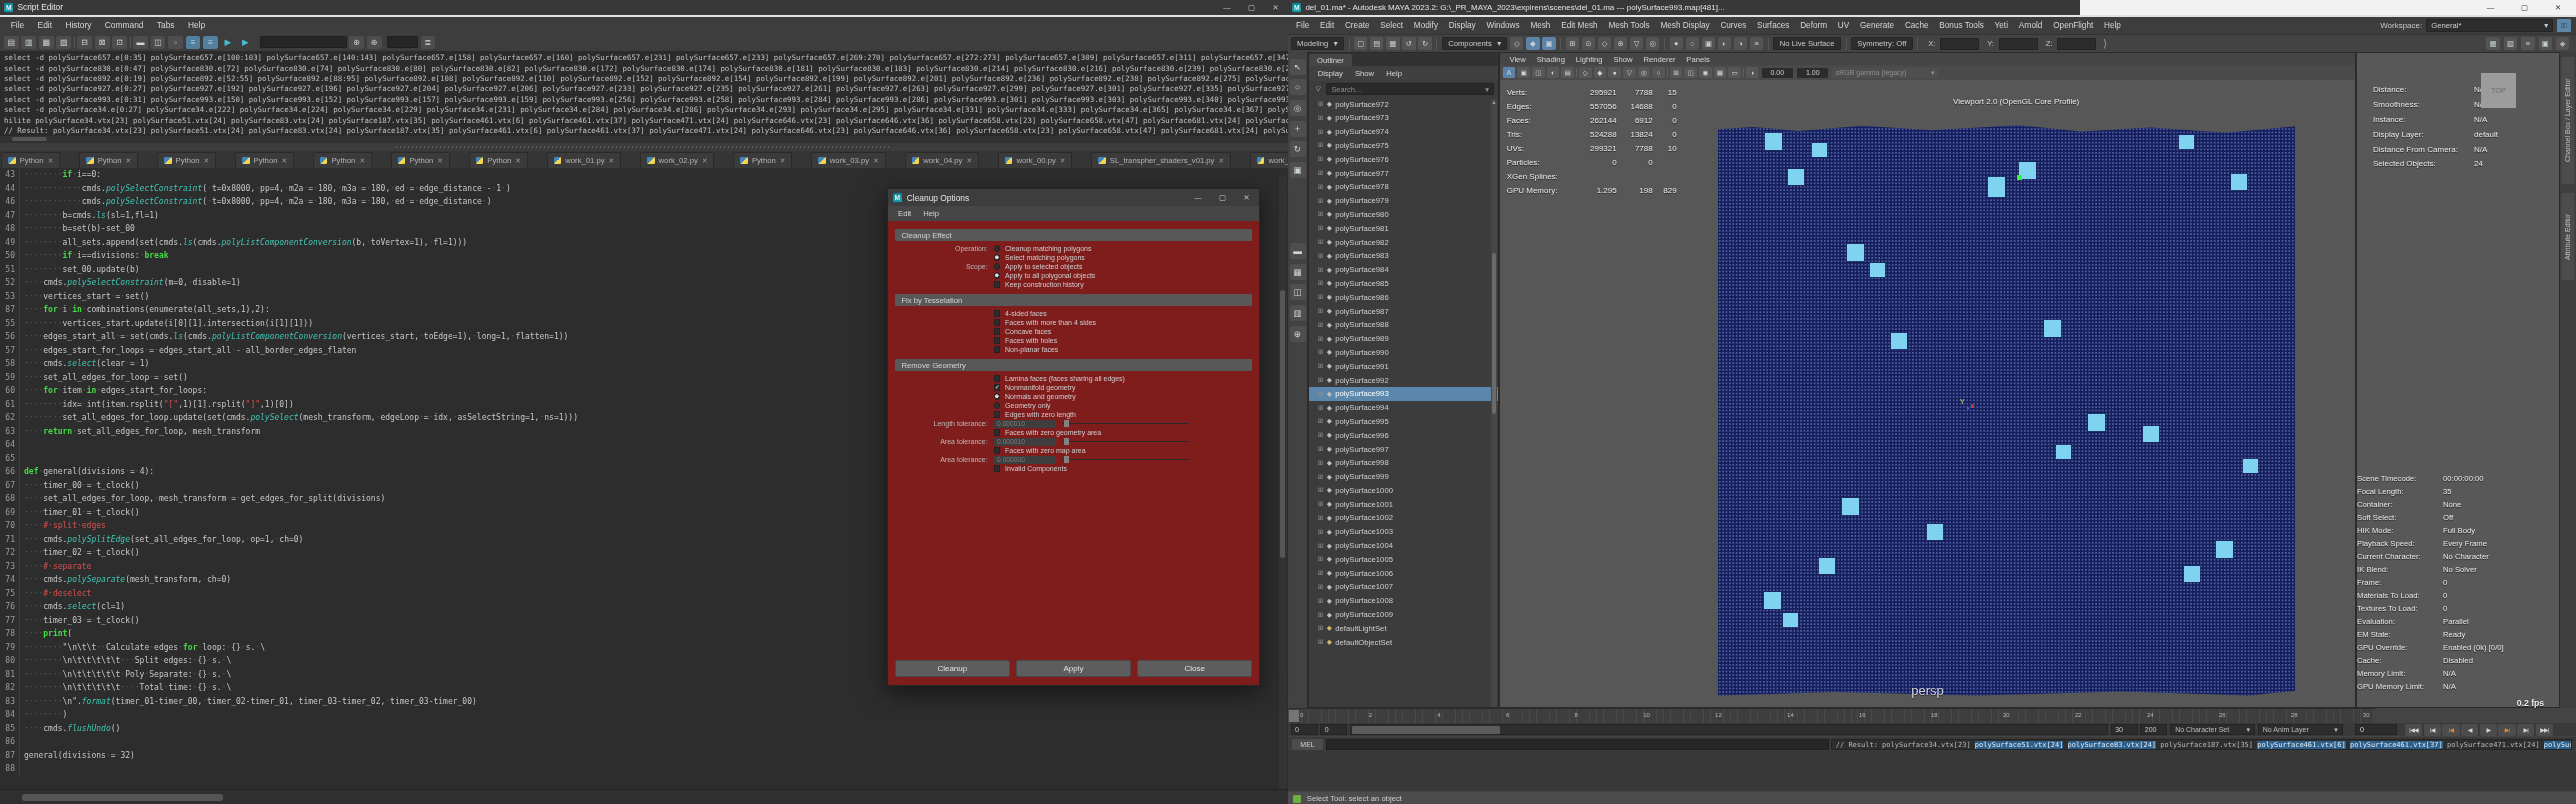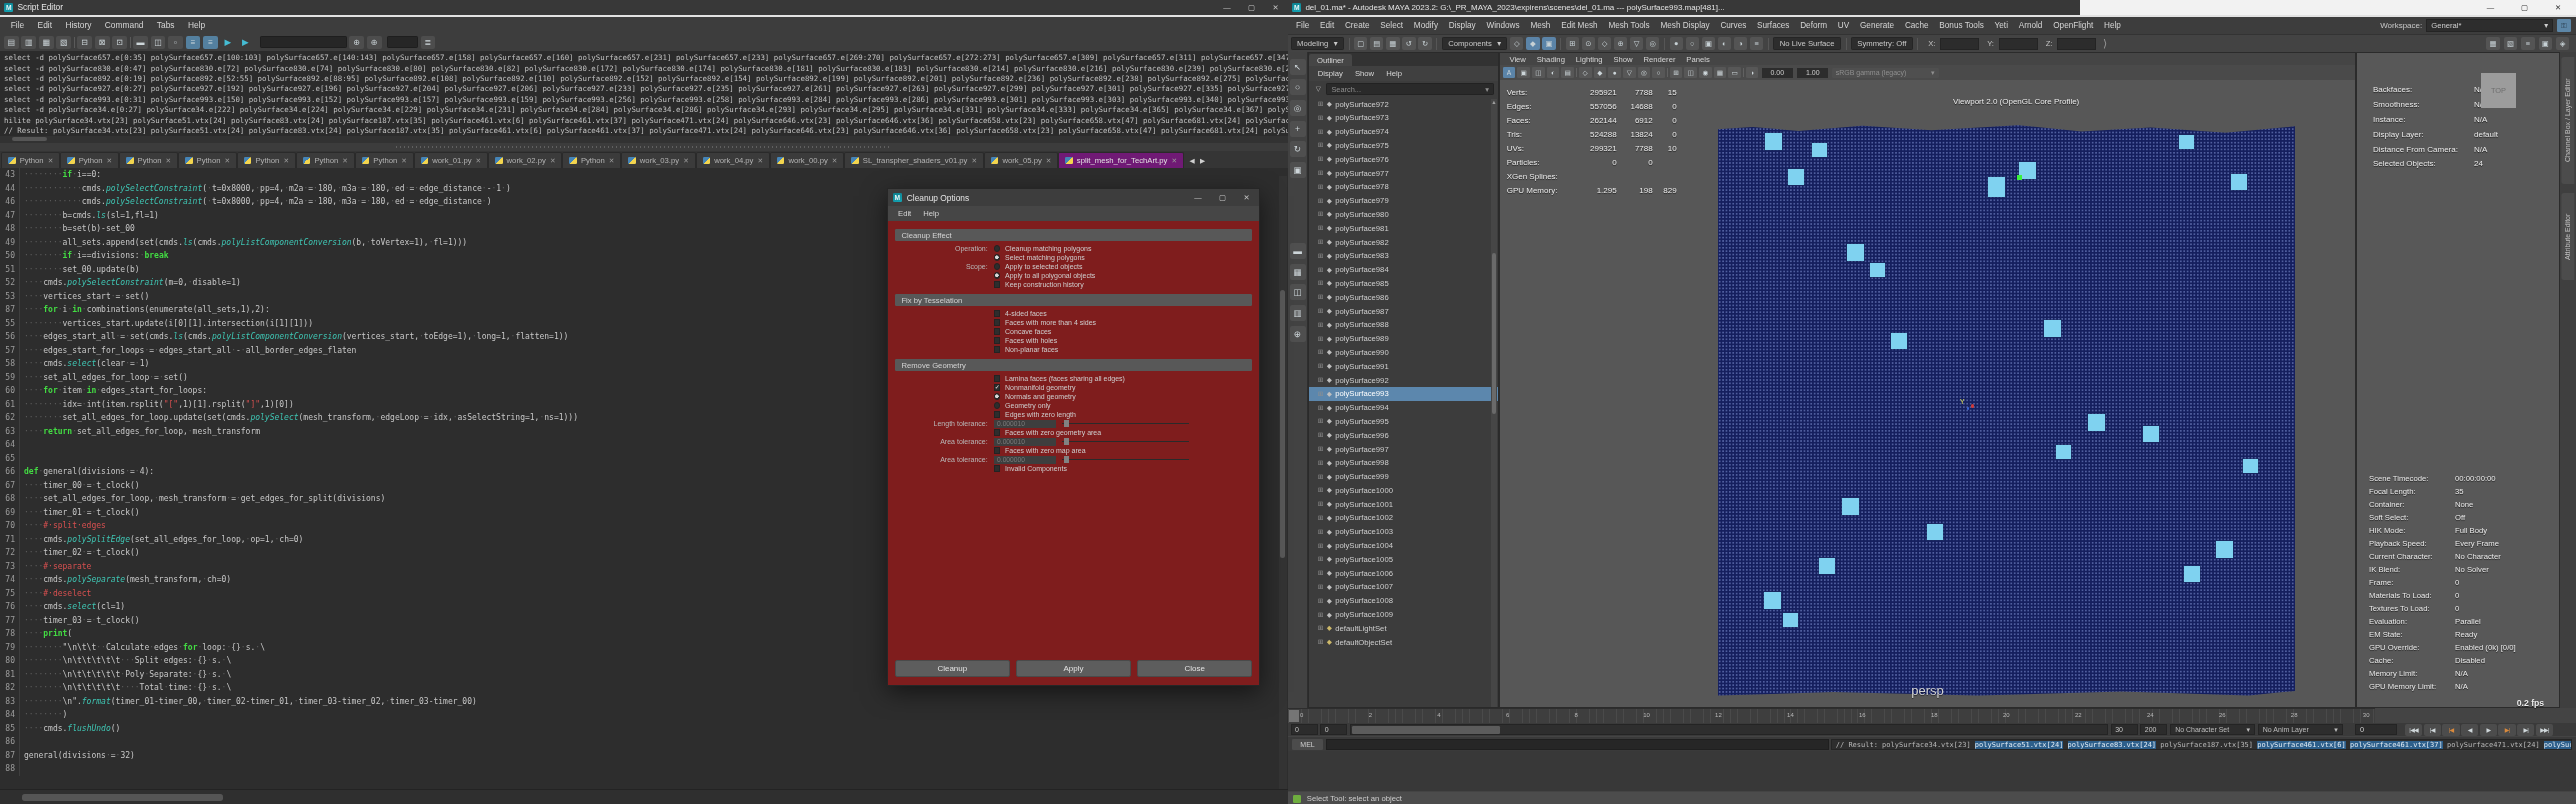--- a/index.html
+++ b/index.html
@@ -113,21 +113,21 @@
 #hud-poly .c3{width:24px;text-align:right}
 #hud-renderer{position:absolute;left:453px;top:16px}
 #persp-label{position:absolute;left:0;right:0;bottom:9.4px;text-align:center;color:#d2d2d2;font-size:13px;text-shadow:0 0.7px 0.7px rgba(0,0,0,.5)}
 
 #vinfo{position:absolute;left:1068px;top:0;width:204px;height:656px;background:#585858;border:0.7px solid #2b2b2b}
 #hud-obj{position:absolute;left:16px;top:29.5px}
 #hud-obj .r,#hud-scene .r{display:flex;height:14.8px;align-items:center}
 #hud-obj .l{width:101px}
 #hud-obj .v{width:74px}
 #topbox{position:absolute;left:124px;top:20px;width:35px;height:35px;background:#9c9c9c;color:#6e6e6e;font-weight:normal;font-size:7.4px;display:flex;align-items:center;justify-content:center}
-#hud-scene{position:absolute;left:12px;top:419px}
+#hud-scene{position:absolute;left:0;top:419px}
 #hud-scene .r{height:13px;font-size:7.7px}
 #hud-scene .l{width:86px}
 #hud-scene .v{width:87px}
 #fps{position:absolute;right:14.8px;top:645px;font-weight:bold;font-size:8.7px}
 
 #rtabs{position:absolute;left:1272px;top:0;width:16px;height:656px;background:#3f3f3f}
 .rtab{position:absolute;left:1.3px;width:13.4px;background:#4c4c4c;border-radius:0 2.7px 2.7px 0;color:#c0c0c0;font-size:7px;writing-mode:vertical-rl;transform:rotate(180deg);display:flex;align-items:center;justify-content:center}
 
 #timeline{position:absolute;left:0;top:708px;width:1087px;height:14.8px;background:#3e3e3e;border-top:0.7px solid #2d2d2d;background-image:repeating-linear-gradient(90deg,#4a4a4a 0 0.7px,transparent 0.7px 6.7px)}
 #timeline .cur{position:absolute;left:1.3px;top:1.3px;width:10px;height:12px;background:#757575}
@@ -274,21 +274,21 @@
       <div>hilite polySurface34.vtx[23] polySurface51.vtx[24] polySurface83.vtx[24] polySurface187.vtx[35] polySurface461.vtx[6] polySurface461.vtx[37] polySurface471.vtx[24] polySurface646.vtx[23] polySurface646.vtx[36] polySurface658.vtx[23] polySurface658.vtx[47] polySurface681.vtx[24] polySurface693.vtx[24] polySurface702.vtx[35] polySurface702.vtx[36]</div>
       <div>// Result: polySurface34.vtx[23] polySurface51.vtx[24] polySurface83.vtx[24] polySurface187.vtx[35] polySurface461.vtx[6] polySurface461.vtx[37] polySurface471.vtx[24] polySurface646.vtx[23] polySurface646.vtx[36] polySurface658.vtx[23] polySurface658.vtx[47] polySurface681.vtx[24] polySurface693.vtx[24] polySurface702.vtx[35] polySurface702.vtx[36]</div>
     </div>
   <div id="se-hscroll">
       <span class="thumb"></span>
     </div>
   <div id="se-split">
       <span class="dots"></span>
     </div>
   <div id="se-tabs">
-    <span style="display:flex;align-items:center;gap:0">
+    <span style="display:flex;align-items:center;gap:19px">
 
     <span class="tab">
         <span class="pyicon"></span>
         <span>Python</span>
         <span class="tabx">✕</span>
       </span>
         <span class="tab">
         <span class="pyicon"></span>
         <span>Python</span>
         <span class="tabx">✕</span>
@@ -1127,21 +1127,21 @@
           </div>
         <div id="hud-renderer" class="hud">Viewport 2.0 (OpenGL Core Profile)</div>
         <div id="persp-label">persp</div>
       </div>
     </div>
 
     <div id="vinfo">
       <div id="hud-obj" class="hud">
 
       <div class="r">
-            <span class="l">Backfaces:</span>
+            <span class="l">Distance:</span>
             <span class="v">N/A</span>
           </div>
           <div class="r">
             <span class="l">Smoothness:</span>
             <span class="v">N/A</span>
           </div>
           <div class="r">
             <span class="l">Instance:</span>
             <span class="v">N/A</span>
           </div>

